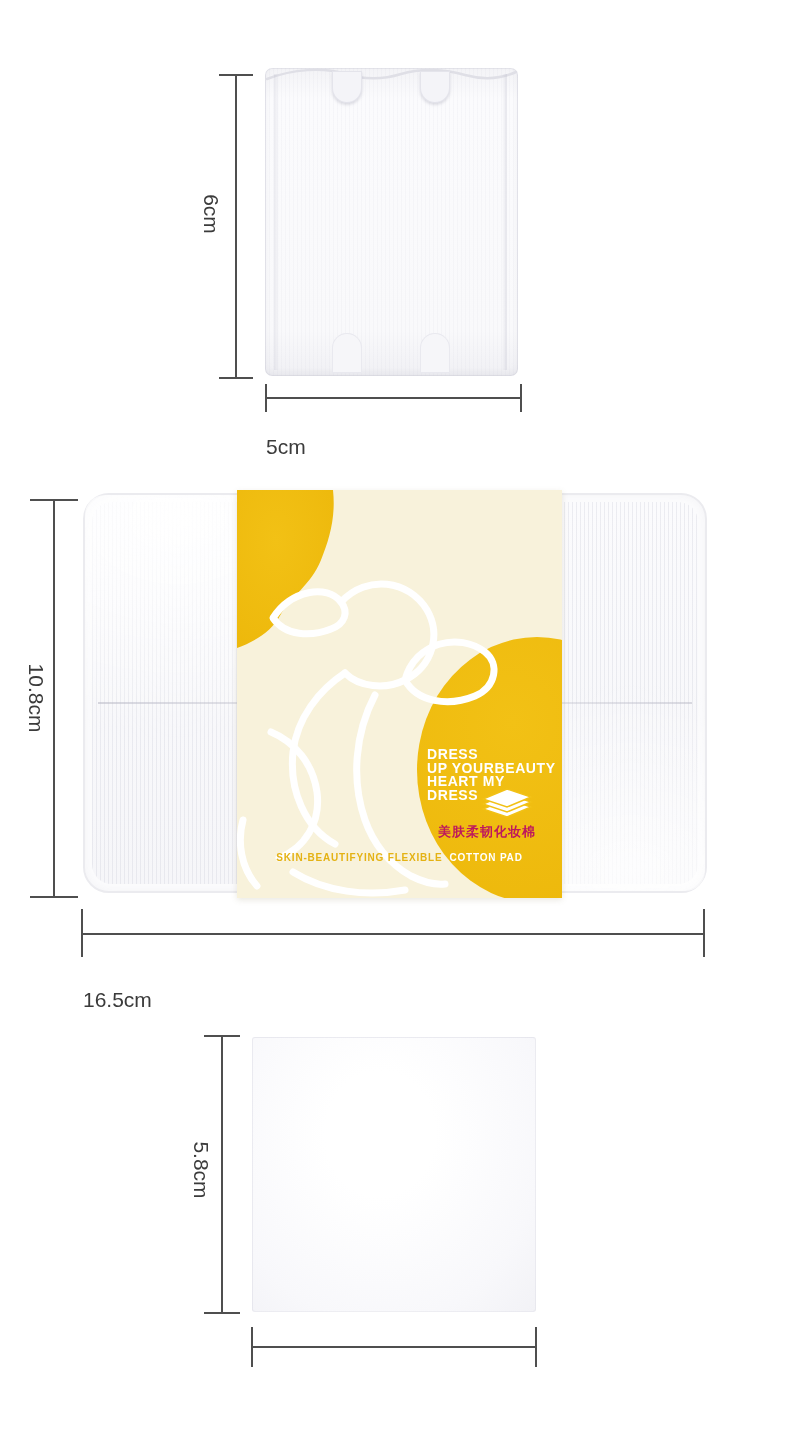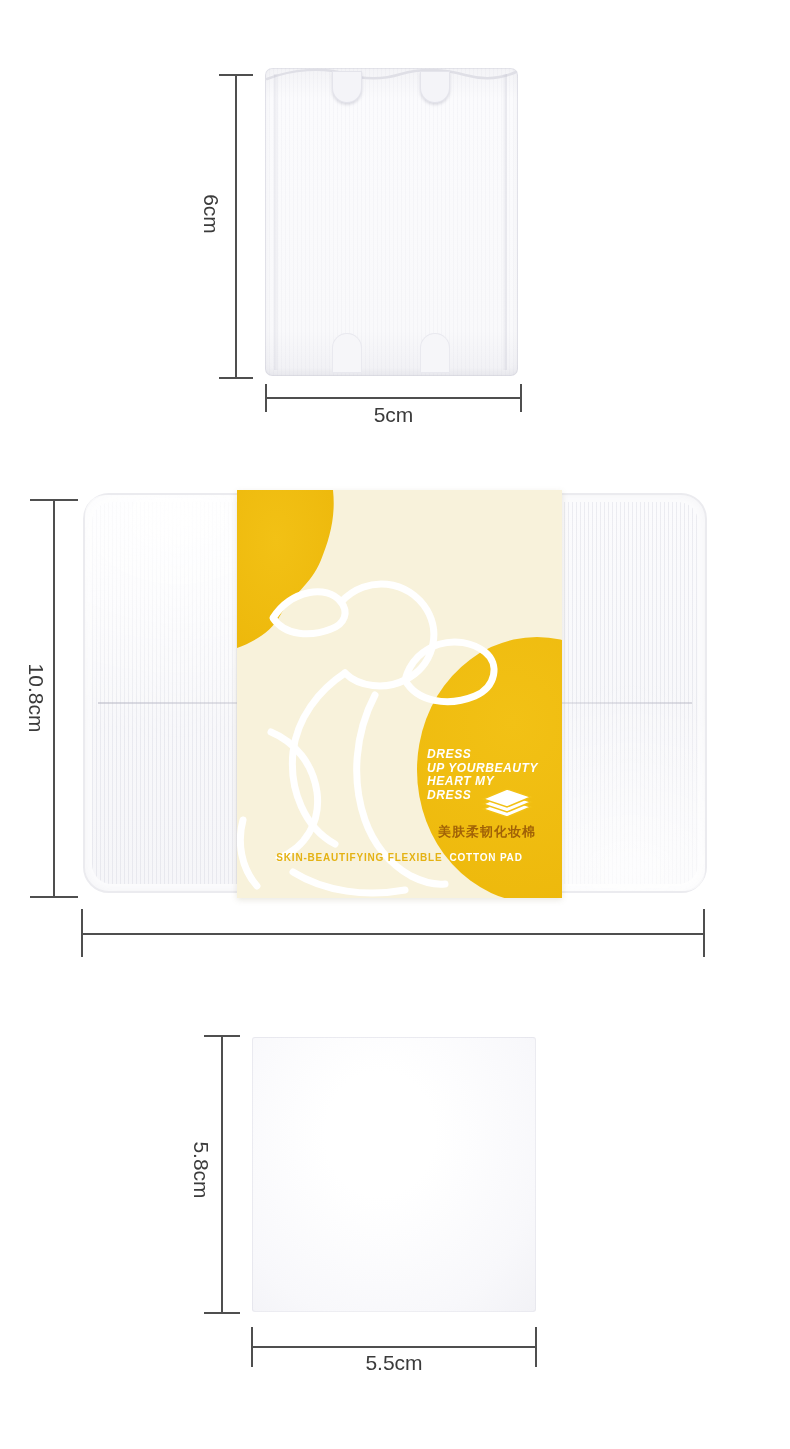--- a/index.html
+++ b/index.html
@@ -17,21 +17,21 @@
 
   
   .dim{position:absolute;background:var(--dim-line);z-index:6;}
   .dim.v{width:2px;}
   .dim.h{height:2px;}
   .dim .cap{position:absolute;background:var(--dim-line);display:block;}
   .dim.v .cap{height:2px;}
   .dim.h .cap{width:2px;}
   .dim-label{position:absolute;color:var(--dim-text);font-size:21px;z-index:6;white-space:nowrap;}
   .dim-label.rot{transform:translate(-50%,-50%) rotate(90deg);}
-  .dim-label.center{text-align:center;}
+  .dim-label.center{text-align:left;margin-top:32px;}
 
   
   .pad-top{
     position:absolute;left:265px;top:68px;width:253px;height:308px;z-index:2;
     border-radius:7px;
     background:
       repeating-linear-gradient(90deg, rgba(208,208,220,0.12) 0 1px, rgba(255,255,255,0) 1px 4px),
       linear-gradient(180deg,#f3f3f6 0%,#fbfbfd 10%,#f9f9fb 85%,#f0f0f4 100%);
     box-shadow:inset 0 0 0 1px rgba(190,190,205,.28), inset 0 -3px 6px rgba(175,175,190,.18);
   }
@@ -60,24 +60,24 @@
   .pkg-seam{position:absolute;left:6px;right:6px;top:200px;height:2px;
     background:linear-gradient(90deg, rgba(175,175,190,.55), rgba(175,175,190,.18) 60%, rgba(175,175,190,.45));}
   .pkg-gloss{position:absolute;inset:0;border-radius:20px;
     background:radial-gradient(ellipse at 15% 6%, rgba(255,255,255,.95), rgba(255,255,255,0) 42%),
                radial-gradient(ellipse at 88% 95%, rgba(255,255,255,.8), rgba(255,255,255,0) 35%);}
 
   
   .band{position:absolute;left:237px;top:490px;width:325px;height:408px;z-index:3;
     background:var(--cream);overflow:hidden;box-shadow:0 2px 6px rgba(110,100,55,.15);}
   .band svg.art{position:absolute;left:0;top:0;}
-  .slogan{position:absolute;left:190px;top:258px;color:#fff;font-size:12px;font-weight:bold;
-    letter-spacing:.6px;line-height:13.5px;white-space:nowrap;font-style:italic;}
+  .slogan{position:absolute;left:190px;top:258px;color:#fff;font-size:14px;font-weight:bold;
+    letter-spacing:.6px;line-height:13.5px;white-space:nowrap;}
   .pad-stack{position:absolute;left:239px;top:298px;}
-  .cn-name{position:absolute;left:183px;top:333px;width:134px;text-align:center;color:#a16207;
+  .cn-name{position:absolute;left:183px;top:333px;width:134px;text-align:center;color:#be185d;
     font-size:13px;font-weight:bold;letter-spacing:1px;white-space:nowrap;}
   .tagline{position:absolute;left:0;right:0;top:362px;text-align:center;font-size:10px;
     font-weight:bold;letter-spacing:.8px;white-space:nowrap;}
   .tagline .gold{color:var(--gold-text);}
   .tagline .white{color:#ffffff;margin-left:7px;}
 </style>
 </head>
 <body>
 
 <div class="canvas">
@@ -164,28 +164,28 @@
 
     <div class="tagline">
       <span class="gold">SKIN-BEAUTIFYING FLEXIBLE</span><span class="white">COTTON PAD</span>
     </div>
   </div>
 
   <div class="dim h" style="left:82px;top:933px;width:622px;">
     <i class="cap" style="left:-1px;top:-24px;height:48px;"></i>
     <i class="cap" style="right:-1px;top:-24px;height:48px;"></i>
   </div>
+  <div class="dim-label center" style="left:83px;top:956px;width:624px;">16.5cm</div>
 
   <div class="dim v" style="left:221px;top:1036px;height:277px;">
     <i class="cap" style="left:-17px;top:-1px;width:36px;"></i>
     <i class="cap" style="left:-17px;bottom:-1px;width:36px;"></i>
   </div>
   <div class="dim-label rot" style="left:201px;top:1170px;">5.8cm</div>
 
   <div class="pad-bottom"></div>
 
   <div class="dim h" style="left:252px;top:1346px;width:284px;">
     <i class="cap" style="left:-1px;top:-19px;height:40px;"></i>
     <i class="cap" style="right:-1px;top:-19px;height:40px;"></i>
   </div>
-  <div class="dim-label center" style="left:252px;top:1351px;width:284px;">5.5cm</div>
 
 </div>
 
 </body></html>

